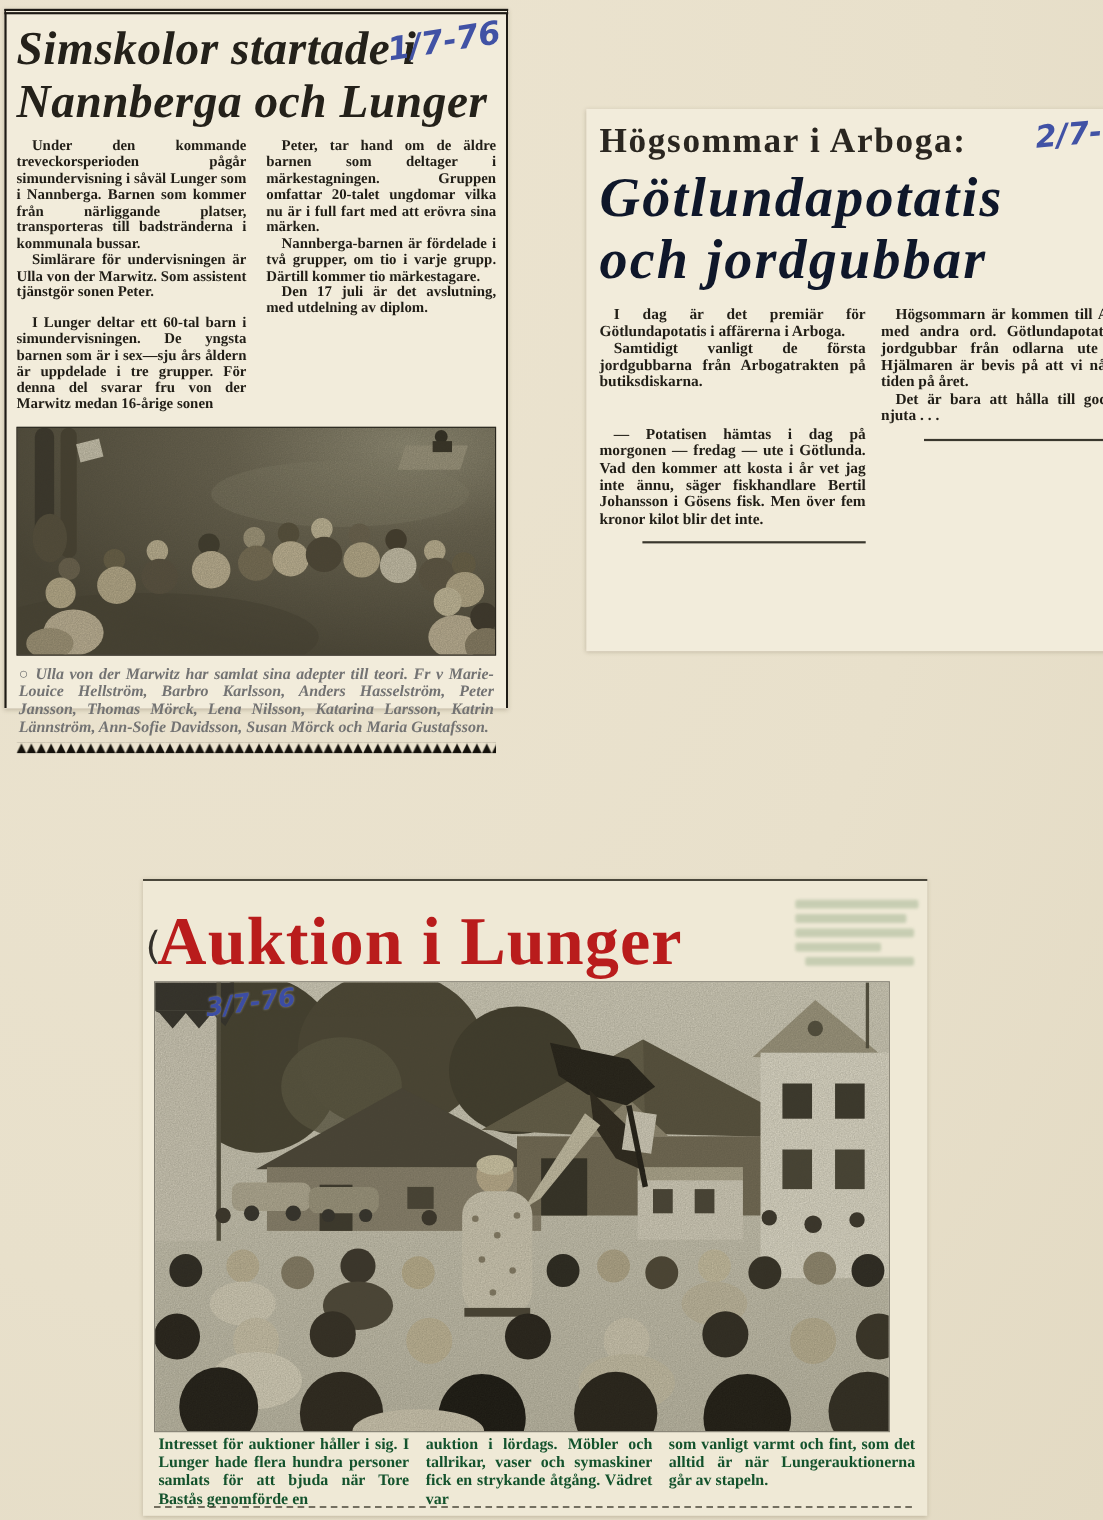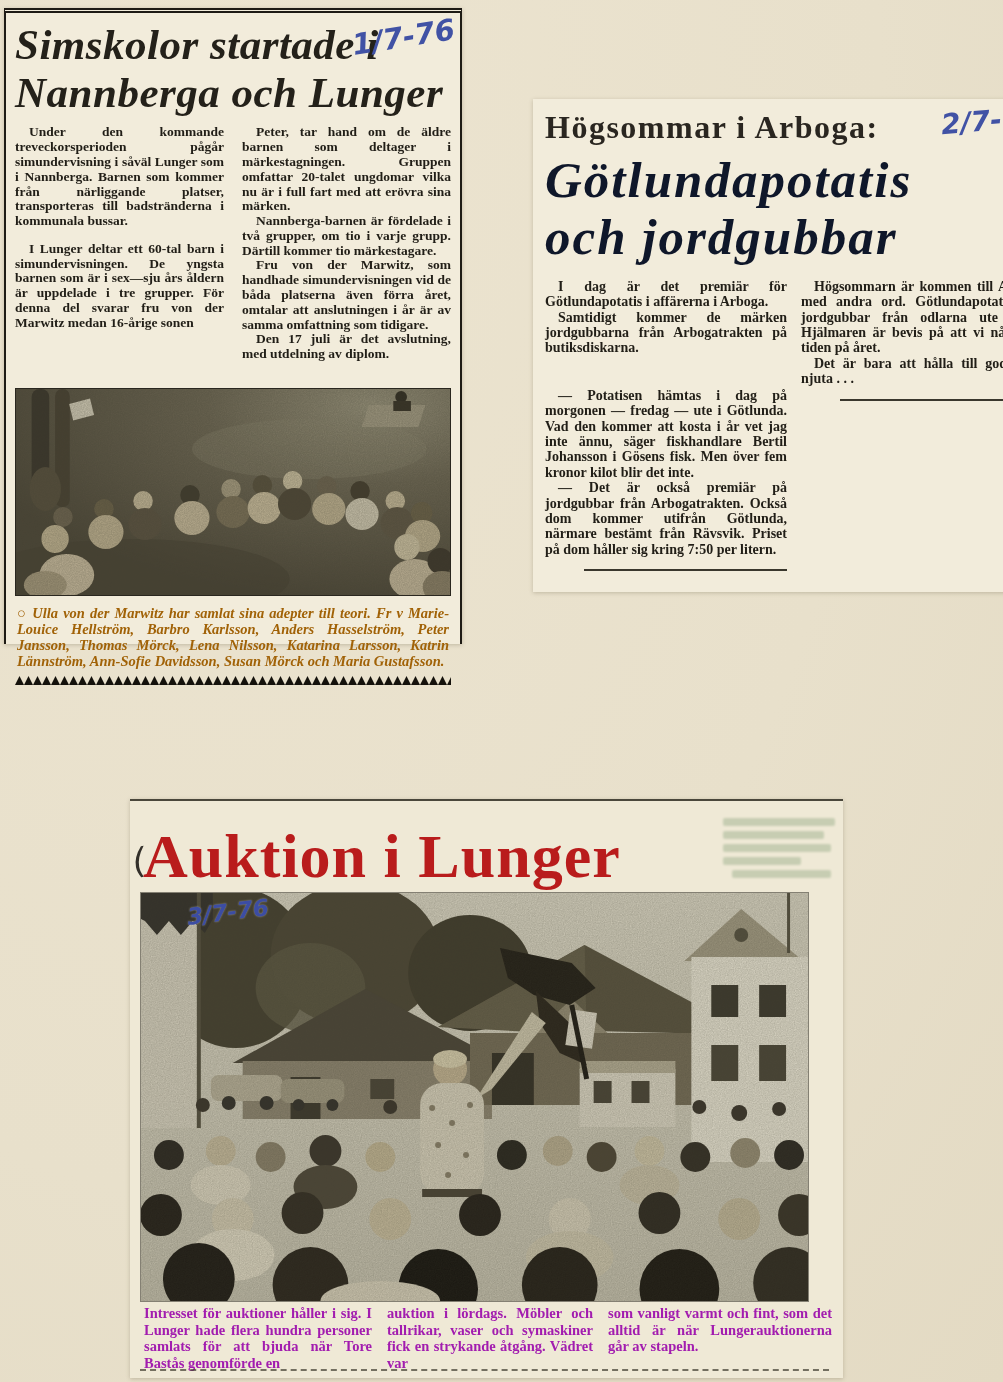--- a/index.html
+++ b/index.html
@@ -21,21 +21,21 @@
   .swim-head{position:relative;}
   .handw{font:italic 700 29px/1 "DejaVu Sans",sans-serif;color:var(--ink-blue);display:inline-block;}
   .date1{position:absolute;right:-4px;top:2px;transform:rotate(-9deg);}
   .cols{display:flex;gap:18px;margin-top:8px;height:258px;overflow:hidden;}
   .col{flex:1;}
   .news{font:700 13.5px/14.8px "Liberation Serif",serif;text-align:justify;color:#211e17;}
   .news p{text-indent:14px;}
   .news p.gap{margin-top:13px;}
   .photo-frame{margin-top:5px;border:1px solid #2a271f;height:208px;position:relative;overflow:hidden;background:#6b6453;}
   .photo-frame svg{display:block;width:100%;height:100%;}
-  .cap1{margin-top:9px;font:italic 600 14.5px/16px "Liberation Serif",serif;text-align:justify;color:#a16207;padding:0 2px;}
+  .cap1{margin-top:9px;font:italic 600 14.5px/16px "Liberation Serif",serif;text-align:justify;color:#737373;padding:0 2px;}
   .zz{display:block;margin-top:6px;width:100%;height:10px;}
 
   
   .clip-arboga{left:533px;top:99px;width:522px;min-height:493px;background:var(--paper);
                padding:12px 12px 14px 12px;}
   .kickrow{position:relative;}
   .kicker{font:700 32px/1.05 "Liberation Serif",serif;letter-spacing:1.5px;color:#2a2620;}
   .date2{position:absolute;right:2px;top:-4px;transform:rotate(-5deg);font-size:28px;}
   .hl-fat{font:italic 700 51px/1.08 "Liberation Serif",serif;letter-spacing:2px;color:#0f172a;margin-top:8px;}
   .hl-fat2{margin-top:2px;}
@@ -54,46 +54,46 @@
   .ghost div:nth-child(4){width:70%;} .ghost div:nth-child(5){width:88%;margin-left:8%;}
   .pen-mark{position:absolute;left:2px;top:40px;font:italic 400 34px "DejaVu Sans",sans-serif;color:#33302a;transform:rotate(-12deg);}
   .hl-auktion{position:absolute;left:13px;top:24px;font:700 62px/1 "Liberation Serif",serif;
               letter-spacing:1px;color:#b91c1c;}
   .photo2{position:absolute;left:10px;top:91px;width:669px;height:410px;border:1px solid rgba(20,18,12,.4);
           overflow:hidden;background:#cfcab8;}
   .photo2 svg{display:block;width:100%;height:100%;}
   .date3{position:absolute;left:46px;top:8px;transform:rotate(-7deg);font-size:23px;
          color:#3c4da3;text-shadow:0 0 2px rgba(240,238,225,.5);}
   .cap3{position:absolute;left:14px;top:504px;width:688px;display:flex;gap:15px;
-        font:700 14.5px/16.5px "Liberation Serif",serif;text-align:justify;color:#a21caf;}
+        font:700 14.5px/16.5px "Liberation Serif",serif;text-align:justify;color:#14532d;}
   .cap3 .c{flex:0 0 auto;}
   .cap3 .c1{width:228px;} .cap3 .c2{width:206px;} .cap3 .c3{width:224px;}
   .dash-rule{position:absolute;left:10px;right:14px;bottom:7px;border-top:2px dashed rgba(62,58,46,.7);}
 </style>
 </head>
 <body>
 
 <div class="page">
 
   <article class="clip clip-swim">
     <div class="swim-head">
       <div class="hl-ital">Simskolor startade i</div>
       <span class="handw date1">1/7-76</span>
       <div class="hl-ital">Nannberga och Lunger</div>
     </div>
 
     <div class="cols news">
       <div class="col">
         <p>Under den kommande treveckorsperioden pågår simundervisning i såväl Lunger som i Nannberga. Barnen som kommer från närliggande platser, transporteras till badstränderna i kommunala bussar.</p>
+        <p>Simlärare för undervisningen är Ulla von der Marwitz. Som assistent tjänstgör sonen Peter.</p>
         <p class="gap">I Lunger deltar ett 60-tal barn i simundervisningen. De yngsta barnen som är i sex—sju års åldern är uppdelade i tre grupper. För denna del svarar fru von der Marwitz medan 16-årige sonen</p>
       </div>
       <div class="col">
         <p>Peter, tar hand om de äldre barnen som deltager i märkestagningen. Gruppen omfattar 20-talet ungdomar vilka nu är i full fart med att erövra sina märken.</p>
         <p>Nannberga-barnen är fördelade i två grupper, om tio i varje grupp. Därtill kommer tio märkestagare.</p>
-        <p>Fru von der Marwitz, som handhade simundervisningen vid de båda platserna även förra året, omtalar att anslutningen i år är av samma omfattning som tidigare.</p>
         <p>Den 17 juli är det avslutning, med utdelning av diplom.</p>
       </div>
     </div>
 
     <div class="photo-frame">
       <svg viewBox="0 0 444 206" preserveAspectRatio="none">
         <defs>
           <radialGradient id="grass" cx="82%" cy="8%" r="95%">
             <stop offset="0%" stop-color="#9a947d"></stop>
             <stop offset="40%" stop-color="#6e6754"></stop>
@@ -169,23 +169,22 @@
     <div class="kickrow">
       <span class="kicker">Högsommar i Arboga:</span>
       <span class="handw date2">2/7-76</span>
     </div>
     <div class="hl-fat">Götlundapotatis</div>
     <div class="hl-fat hl-fat2">och jordgubbar</div>
 
     <div class="cols2 news news2">
       <div class="col">
         <p>I dag är det premiär för Götlundapotatis i affärerna i Arboga.</p>
-        <p>Samtidigt kommer de märken jordgubbarna från Arbogatrakten på butiksdiskarna.</p>
+        <p>Samtidigt vanligt de första jordgubbarna från Arbogatrakten på butiksdiskarna.</p>
         <p class="gap">— Potatisen hämtas i dag på morgonen — fredag — ute i Götlunda. Vad den kommer att kosta i år vet jag inte ännu, säger fiskhandlare Bertil Johansson i Gösens fisk. Men över fem kronor kilot blir det inte.</p>
-        <p>— Det är också premiär på jordgubbar från Arbogatrakten. Också dom kommer utifrån Götlunda, närmare bestämt från Rävsvik. Priset på dom håller sig kring 7:50 per litern.</p>
         <div class="col-rule"></div>
       </div>
       <div class="col">
         <p>Högsommarn är kommen till Arboga med andra ord. Götlundapotatis och jordgubbar från odlarna ute kring Hjälmaren är bevis på att vi nått den tiden på året.</p>
         <p>Det är bara att hålla till godo och njuta . . .</p>
         <div class="col-rule"></div>
       </div>
     </div>
   </article>
 

